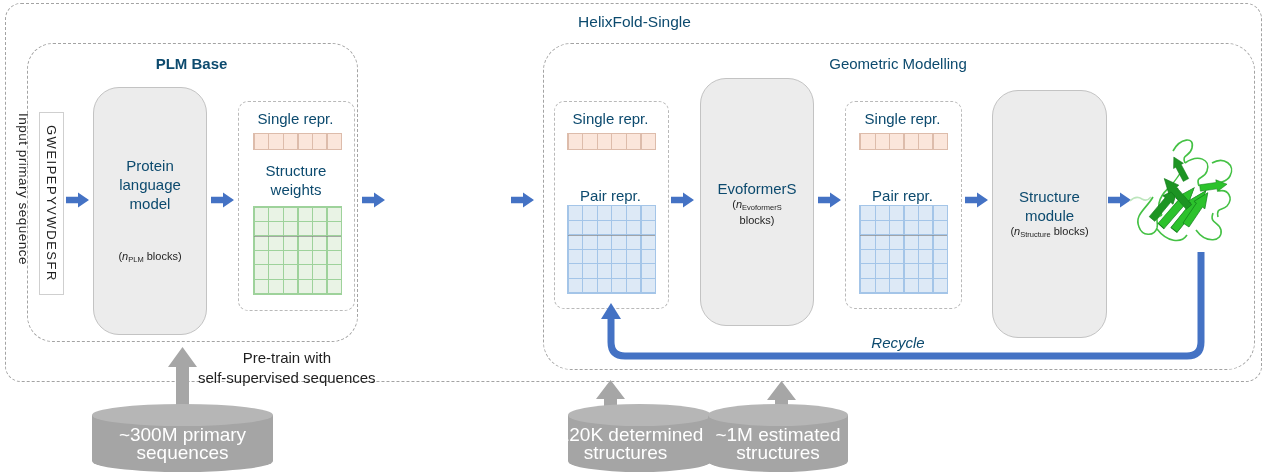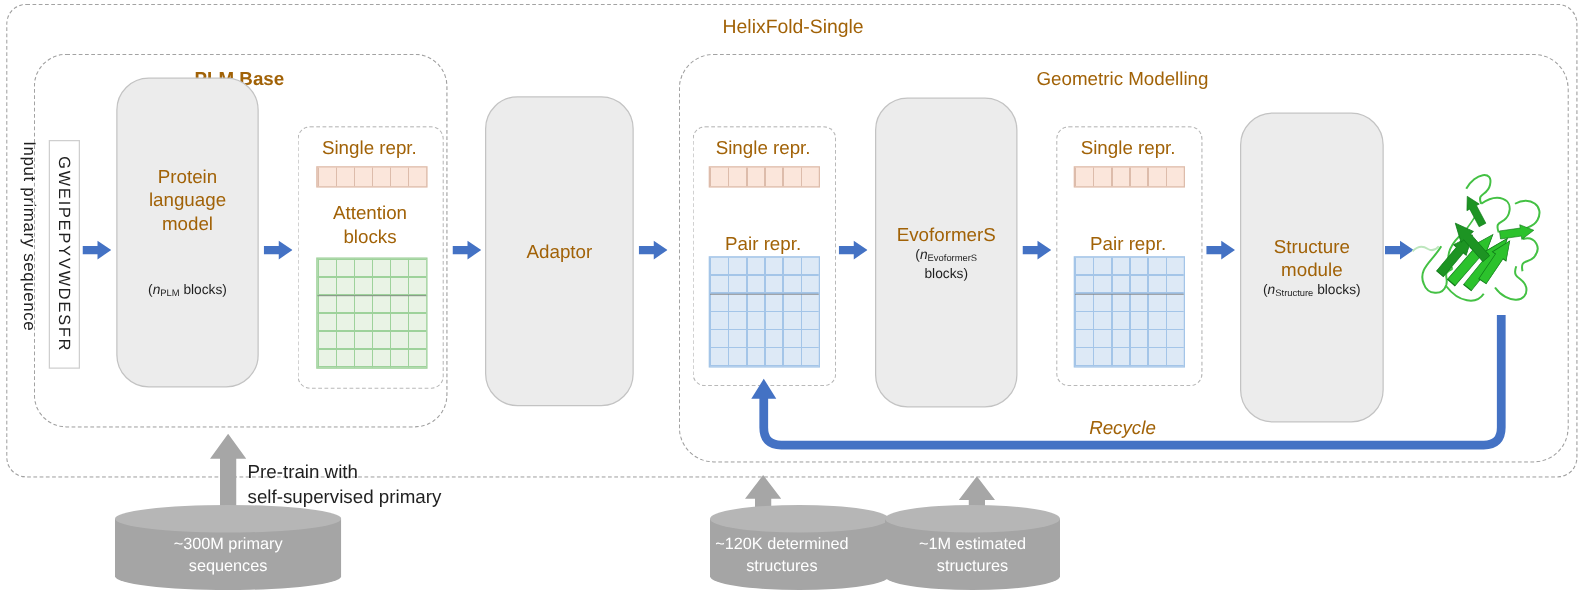--- a/index.html
+++ b/index.html
@@ -1,21 +1,21 @@
 <!DOCTYPE html>
 <html><head>
 <meta charset="utf-8">
 <style>
   html,body{margin:0;padding:0;background:#fff;}
   #canvas{
     position:relative;width:1269px;height:474px;background:#fff;overflow:hidden;
     font-family:"Liberation Sans",sans-serif;color:#1f1f1f;
   }
   .abs{position:absolute;}
-  .lbl{font-size:15px;line-height:19px;color:#a16207;}
+  .lbl{font-size:15px;line-height:19px;color:#0c4a6e;}
   .ctr{text-align:center;}
   .dashedbox{border:1px dashed #a3a3a3;background:transparent;}
   .graybox{
     background:#ececec;border:1px solid #c3c3c3;border-radius:26px;
     display:flex;flex-direction:column;align-items:center;justify-content:center;text-align:center;
   }
   .reprbox{border:1px dashed #b9b9b9;border-radius:10px;background:#fff;}
   .paren{font-size:11px;line-height:12px;color:#1f1f1f;}
   .nvar{font-style:italic;}
   .sub{font-size:7.5px;vertical-align:-2px;}
@@ -37,21 +37,21 @@
   }
   .grid.blue{
     background-color:#dde9f6;border-color:#a4c5e8;
     background-image:
       repeating-linear-gradient(90deg,#a4c5e8 0,#a4c5e8 1px,transparent 1px,transparent 14.5px),
       repeating-linear-gradient(0deg,#a4c5e8 0,#a4c5e8 1px,transparent 1px,transparent 14.5px);
   }
   .grid::after{content:"";position:absolute;left:0;right:0;top:33.5%;border-top:1px solid #7f7f7f;opacity:.65;}
   .cyl-text{
     position:absolute;left:0;right:0;text-align:center;color:#fff;
-    font-size:13px;line-height:18px;
+    font-size:19px;line-height:18px;
   }
   .caption{font-size:15px;line-height:19.5px;color:#1f1f1f;}
   .caption span{display:block;}
 </style>
 </head>
 <body>
 
 <div id="canvas">
 
   <div class="abs dashedbox" style="left:5px;top:3px;width:1255px;height:377px;border-radius:16px;"></div>
@@ -62,42 +62,39 @@
 
   <div class="abs vtext" style="left:16px;top:113px;height:182px;display:flex;align-items:center;font-size:13.5px;letter-spacing:0.5px;">Input primary sequence</div>
   <div class="abs seqbox" style="left:39px;top:112px;width:23px;height:181px;">
     <span class="vtext" style="font-size:13px;letter-spacing:1.5px;">GWEIPEPYVWDESFR</span>
   </div>
 
   <svg class="abs" style="left:66px;top:192px;" width="23" height="16" viewBox="0 0 23 16">
     <polygon points="0,4.7 12,4.7 12,0.5 23,8 12,15.5 12,11.3 0,11.3" fill="#4472c4"></polygon>
     </svg>
 
-  <div class="abs graybox" style="left:93px;top:62px;width:112px;height:246px;gap:37px;">
+  <div class="abs graybox" style="left:93px;top:87px;width:112px;height:246px;gap:37px;">
     <div class="lbl" style="width:92px;">Protein language model</div>
     <div class="paren"><span>(</span><span class="nvar">n</span><span class="sub">PLM</span><span> blocks)</span></div>
   </div>
 
   <svg class="abs" style="left:211px;top:192px;" width="23" height="16" viewBox="0 0 23 16">
     <polygon points="0,4.7 12,4.7 12,0.5 23,8 12,15.5 12,11.3 0,11.3" fill="#4472c4"></polygon>
     </svg>
 
   <div class="abs reprbox" style="left:238px;top:101px;width:115px;height:208px;"></div>
   <div class="abs lbl ctr" style="left:238px;top:109px;width:115px;">Single repr.</div>
   <div class="abs cellrow" style="left:253px;top:133px;width:87px;height:15px;"></div>
-  <div class="abs lbl ctr" style="left:252px;top:161px;width:88px;">Attention blocks</div>
+  <div class="abs lbl ctr" style="left:252px;top:161px;width:88px;">Structure weights</div>
   <div class="abs grid green" style="left:253px;top:206px;width:87px;height:87px;"></div>
 
   <svg class="abs" style="left:362px;top:192px;" width="23" height="16" viewBox="0 0 23 16">
     <polygon points="0,4.7 12,4.7 12,0.5 23,8 12,15.5 12,11.3 0,11.3" fill="#4472c4"></polygon>
     </svg>
 
-  <div class="abs graybox" style="left:388px;top:77px;width:117px;height:246px;">
-    <div class="lbl">Adaptor</div>
-  </div>
 
   <svg class="abs" style="left:511px;top:192px;" width="23" height="16" viewBox="0 0 23 16">
     <polygon points="0,4.7 12,4.7 12,0.5 23,8 12,15.5 12,11.3 0,11.3" fill="#4472c4"></polygon>
     </svg>
 
   <div class="abs dashedbox" style="left:543px;top:43px;width:710px;height:325px;border-radius:28px;"></div>
   <div class="abs lbl ctr" style="left:543px;top:54px;width:710px;">Geometric Modelling</div>
 
   <div class="abs reprbox" style="left:554px;top:101px;width:113px;height:206px;"></div>
   <div class="abs lbl ctr" style="left:554px;top:109px;width:113px;">Single repr.</div>
@@ -164,23 +161,23 @@
 
   <svg class="abs" style="left:0;top:0;" width="1269" height="474" viewBox="0 0 1269 474">
     <path d="M1201 252 L1201 342 Q1201 356 1187 356 L625 356 Q611 356 611 342 L611 317" fill="none" stroke="#4472c4" stroke-width="7"></path>
     <polygon points="601,319 621,319 611,303" fill="#4472c4"></polygon>
   </svg>
   <div class="abs lbl ctr" style="left:858px;top:333px;width:80px;font-style:italic;">Recycle</div>
 
   <svg class="abs" style="left:168px;top:347px;" width="29" height="61" viewBox="0 0 29 61">
     <polygon points="14.5,0 29,20 21,20 21,61 8,61 8,20 0,20" fill="#a6a6a6"></polygon>
     </svg>
-  <div class="abs caption" style="left:198px;top:368px;">
+  <div class="abs caption" style="left:198px;top:348px;text-align:center;">
     <span>Pre-train with</span>
-    <span>self-supervised primary</span>
+    <span>self-supervised sequences</span>
   </div>
 
   <svg class="abs" style="left:596px;top:380px;" width="29" height="34" viewBox="0 0 29 34">
     <polygon points="14.5,0 29,19 21,19 21,34 8,34 8,19 0,19" fill="#a6a6a6"></polygon>
     </svg>
   <svg class="abs" style="left:767px;top:381px;" width="29" height="33" viewBox="0 0 29 33">
     <polygon points="14.5,0 29,19 21,19 21,33 8,33 8,19 0,19" fill="#a6a6a6"></polygon>
     </svg>
 
   <div class="abs" style="left:92px;top:404px;width:181px;height:69px;">

